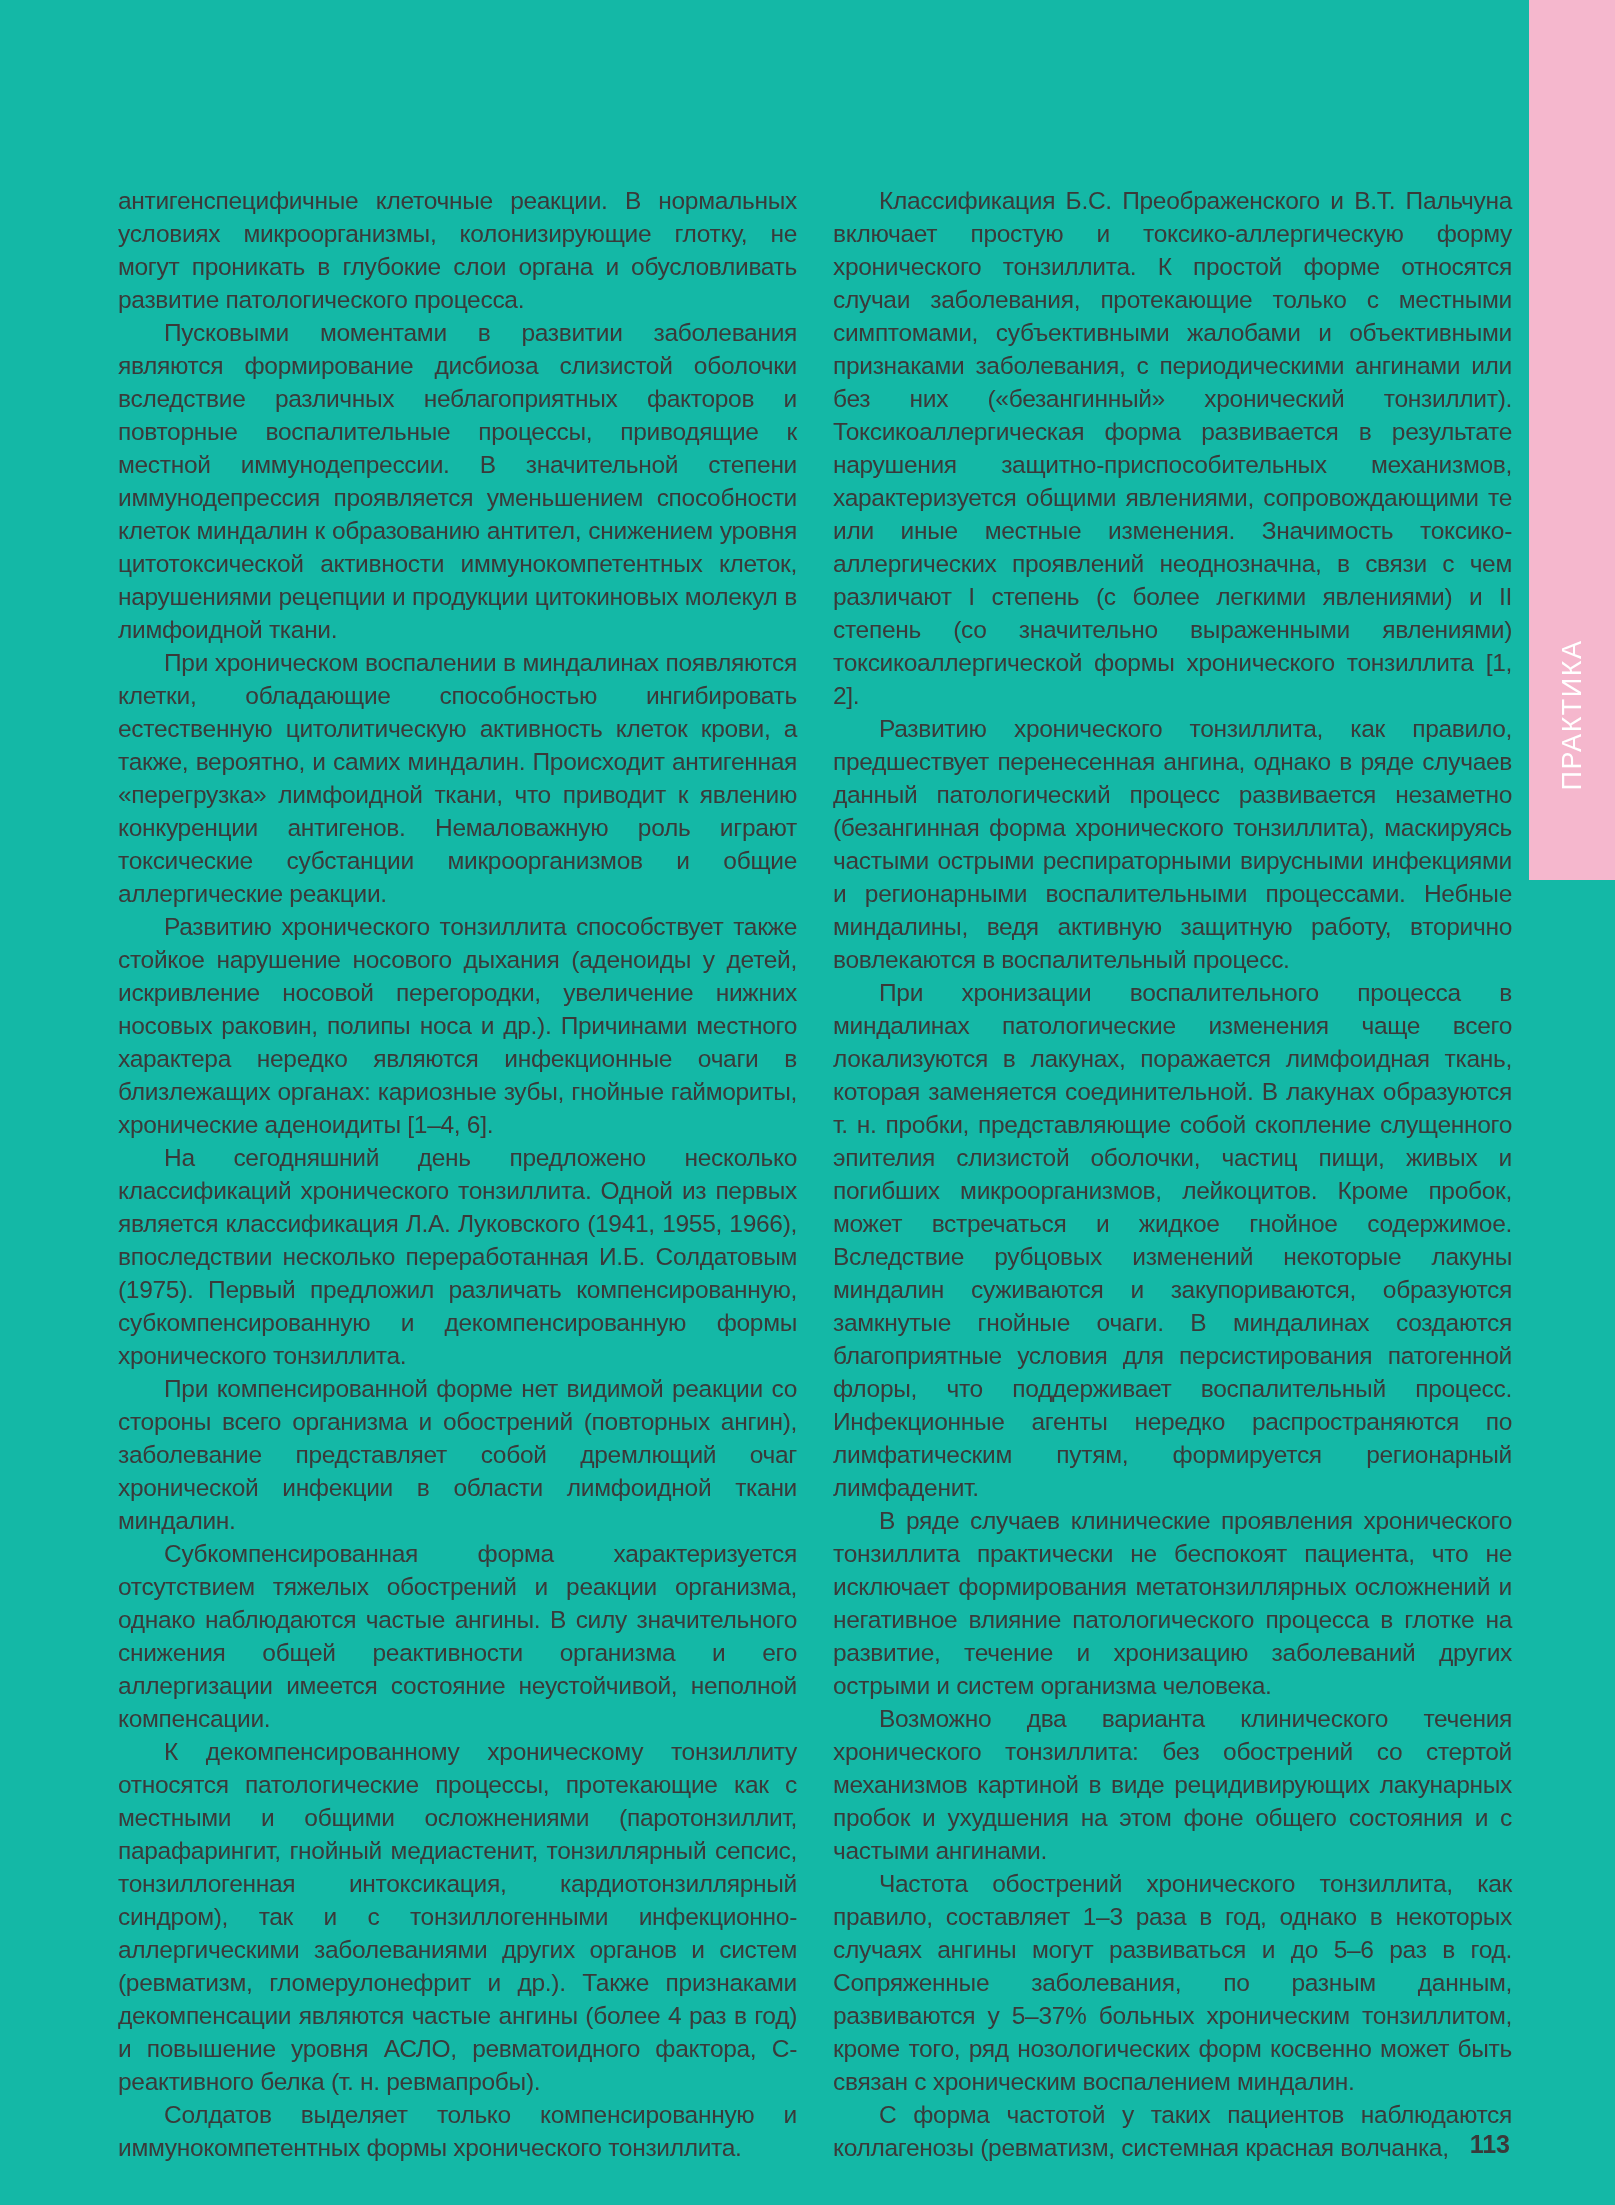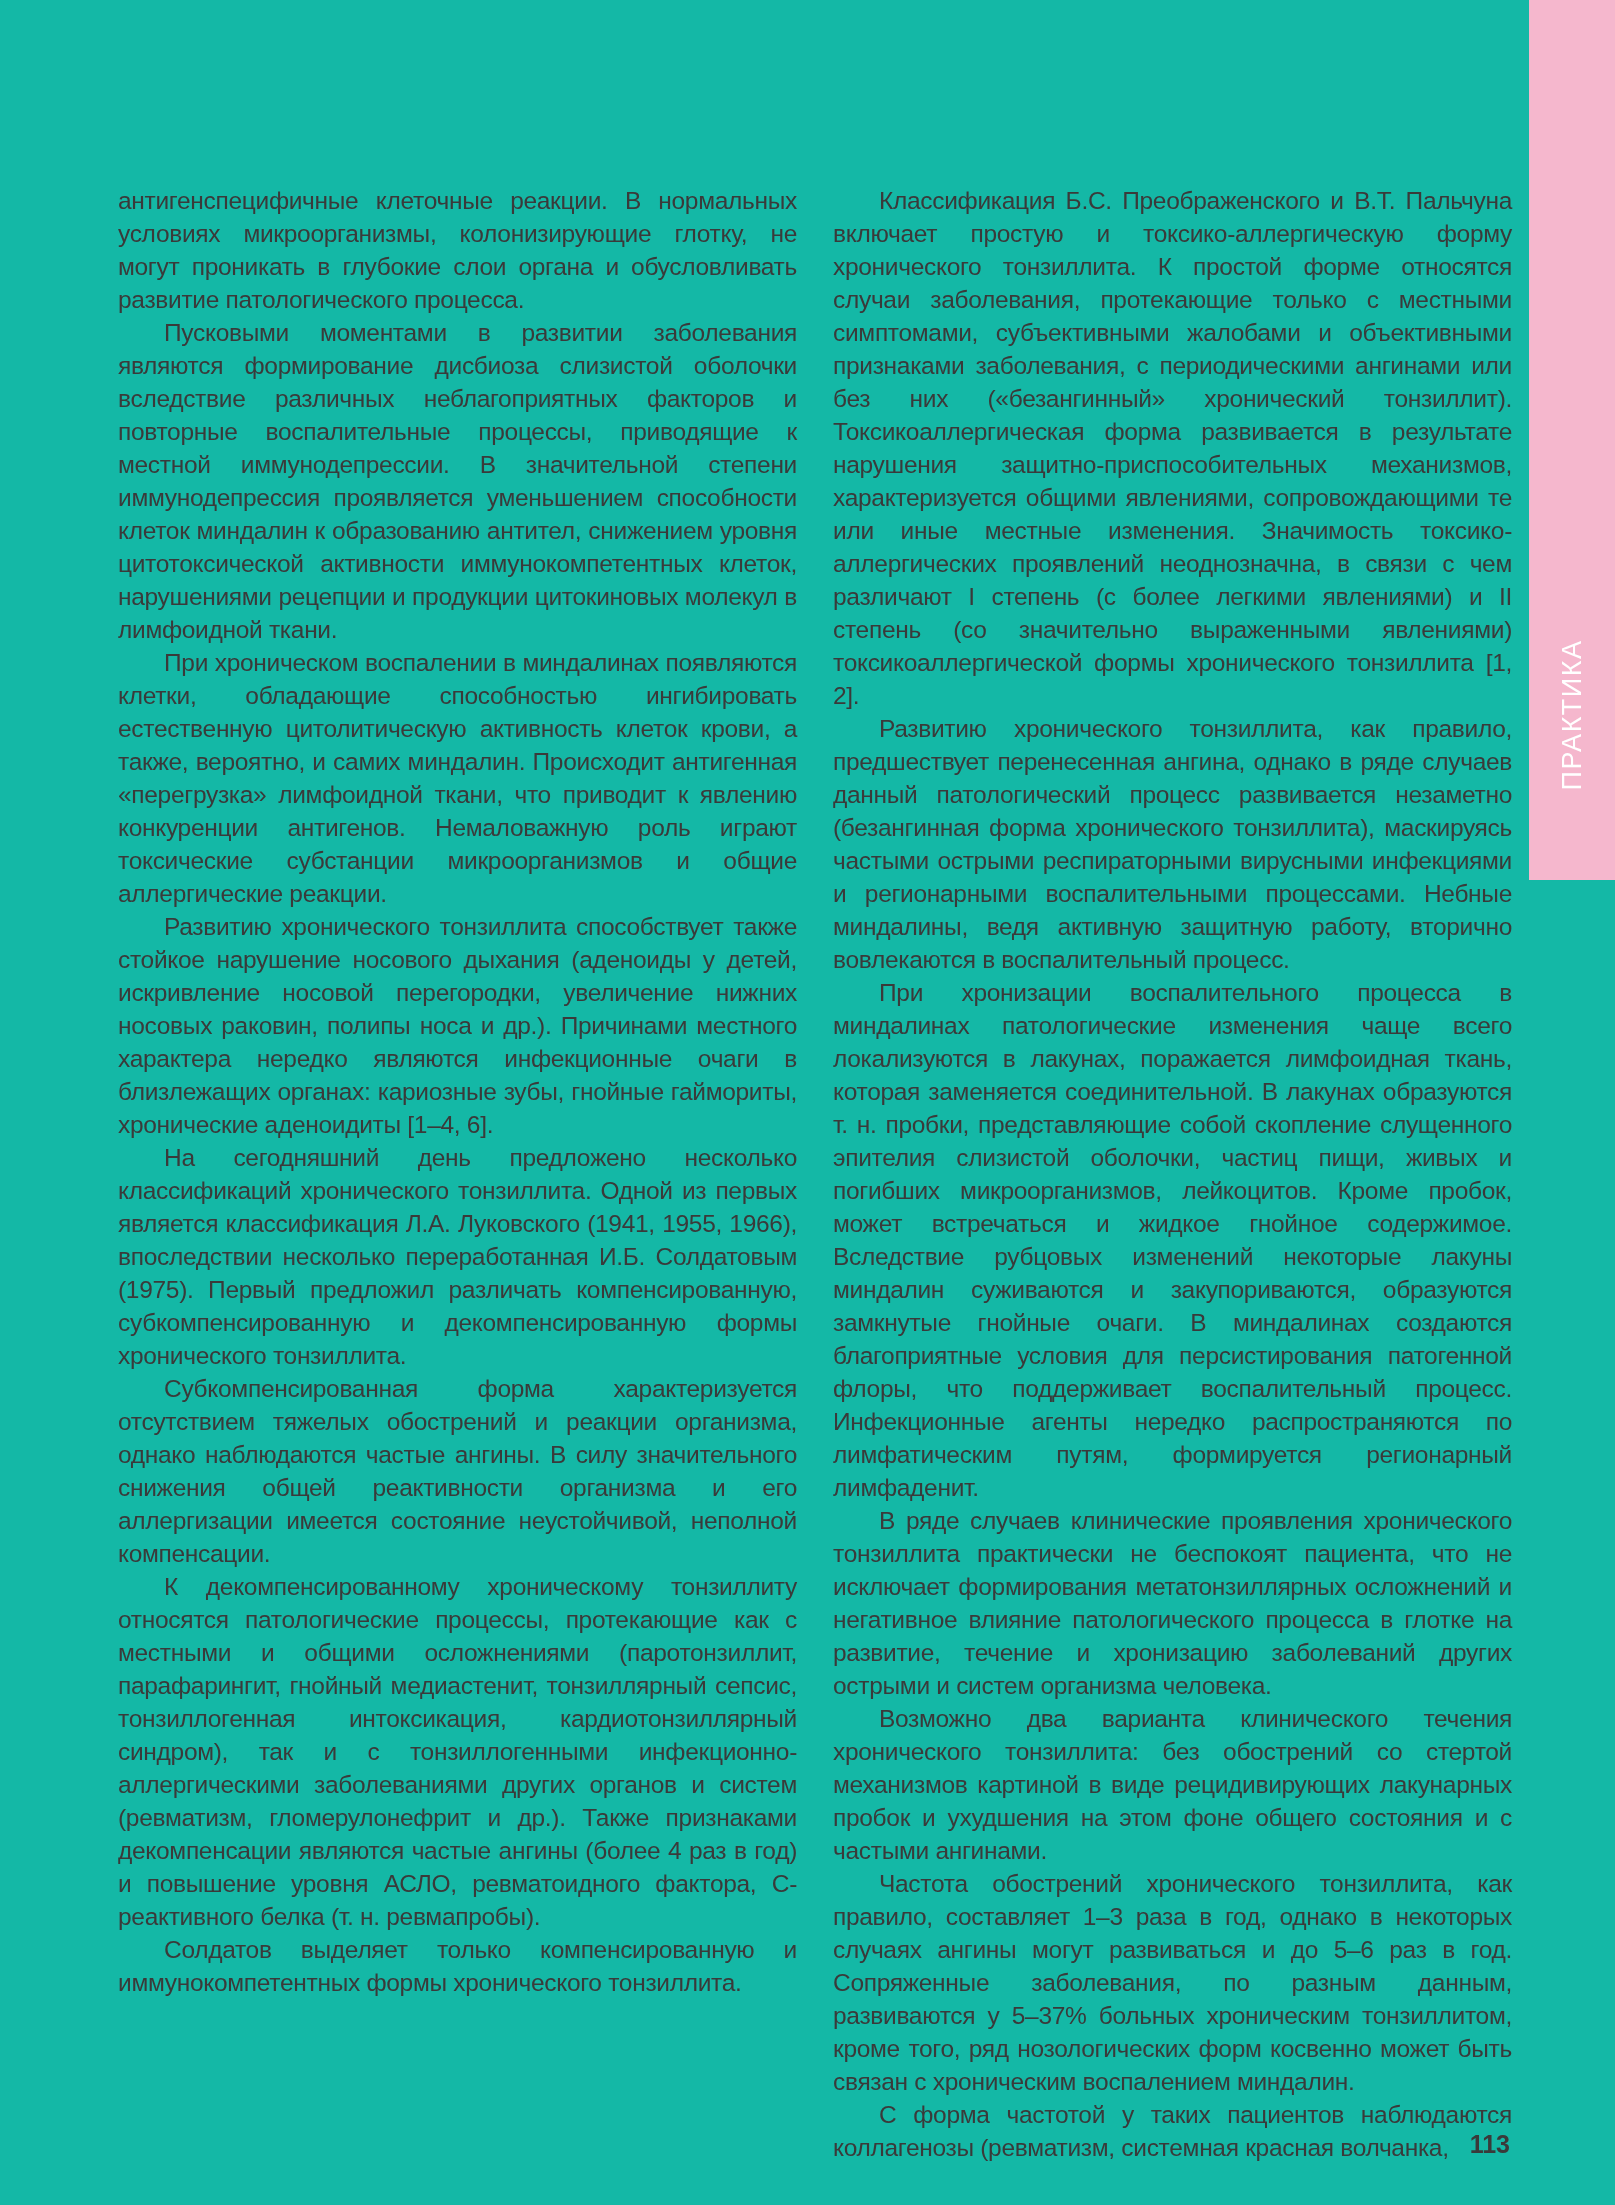--- a/index.html
+++ b/index.html
@@ -61,20 +61,21 @@
 <body>
 
 <div class="page">
 
   <div class="column col-left">
       <p class="para">антигенспецифичные клеточные реакции. В нормальных условиях микроорганизмы, колонизирующие глотку, не могут проникать в глубокие слои органа и обусловливать развитие патологического процесса.</p>
       <p class="para indent">Пусковыми моментами в развитии заболевания являются формирование дисбиоза слизистой оболочки вследствие различных неблагоприятных факторов и повторные воспалительные процессы, приводящие к местной иммунодепрессии. В значительной степени иммунодепрессия проявляется уменьшением способности клеток миндалин к образованию антител, снижением уровня цитотоксической активности иммунокомпетентных клеток, нарушениями рецепции и продукции цитокиновых молекул в лимфоидной ткани.</p>
       <p class="para indent">При хроническом воспалении в миндалинах появляются клетки, обладающие способностью ингибировать естественную цитолитическую активность клеток крови, а также, вероятно, и самих миндалин. Происходит антигенная «перегрузка» лимфоидной ткани, что приводит к явлению конкуренции антигенов. Немаловажную роль играют токсические субстанции микроорганизмов и общие аллергические реакции.</p>
       <p class="para indent">Развитию хронического тонзиллита способствует также стойкое нарушение носового дыхания (аденоиды у детей, искривление носовой перегородки, увеличение нижних носовых раковин, полипы носа и др.). Причинами местного характера нередко являются инфекционные очаги в близлежащих органах: кариозные зубы, гнойные гаймориты, хронические аденоидиты [1–4, 6].</p>
       <p class="para indent">На сегодняшний день предложено несколько классификаций хронического тонзиллита. Одной из первых является классификация Л.А. Луковского (1941, 1955, 1966), впоследствии несколько переработанная И.Б. Солдатовым (1975). Первый предложил различать компенсированную, субкомпенсированную и декомпенсированную формы хронического тонзиллита.</p>
+      <p class="para indent">При компенсированной форме нет видимой реакции со стороны всего организма и обострений (повторных ангин), заболевание представляет собой дремлющий очаг хронической инфекции в области лимфоидной ткани миндалин.</p>
       <p class="para indent">Субкомпенсированная форма характеризуется отсутствием тяжелых обострений и реакции организма, однако наблюдаются частые ангины. В силу значительного снижения общей реактивности организма и его аллергизации имеется состояние неустойчивой, неполной компенсации.</p>
       <p class="para indent">К декомпенсированному хроническому тонзиллиту относятся патологические процессы, протекающие как с местными и общими осложнениями (паротонзиллит, парафарингит, гнойный медиастенит, тонзиллярный сепсис, тонзиллогенная интоксикация, кардиотонзиллярный синдром), так и с тонзиллогенными инфекционно-аллергическими заболеваниями других органов и систем (ревматизм, гломерулонефрит и др.). Также признаками декомпенсации являются частые ангины (более 4 раз в год) и повышение уровня АСЛО, ревматоидного фактора, С-реактивного белка (т. н. ревмапробы).</p>
       <p class="para indent">Солдатов выделяет только компенсированную и иммунокомпетентных формы хронического тонзиллита.</p>
     </div>
 
   <div class="column col-right">
       <p class="para indent">Классификация Б.С. Преображенского и В.Т. Пальчуна включает простую и токсико-аллергическую форму хронического тонзиллита. К простой форме относятся случаи заболевания, протекающие только с местными симптомами, субъективными жалобами и объективными признаками заболевания, с периодическими ангинами или без них («безангинный» хронический тонзиллит). Токсикоаллергическая форма развивается в результате нарушения защитно-приспособительных механизмов, характеризуется общими явлениями, сопровождающими те или иные местные изменения. Значимость токсико-аллергических проявлений неоднозначна, в связи с чем различают I степень (с более легкими явлениями) и II степень (со значительно выраженными явлениями) токсикоаллергической формы хронического тонзиллита [1, 2].</p>
       <p class="para indent">Развитию хронического тонзиллита, как правило, предшествует перенесенная ангина, однако в ряде случаев данный патологический процесс развивается незаметно (безангинная форма хронического тонзиллита), маскируясь частыми острыми респираторными вирусными инфекциями и регионарными воспалительными процессами. Небные миндалины, ведя активную защитную работу, вторично вовлекаются в воспалительный процесс.</p>
       <p class="para indent">При хронизации воспалительного процесса в миндалинах патологические изменения чаще всего локализуются в лакунах, поражается лимфоидная ткань, которая заменяется соединительной. В лакунах образуются т. н. пробки, представляющие собой скопление слущенного эпителия слизистой оболочки, частиц пищи, живых и погибших микроорганизмов, лейкоцитов. Кроме пробок, может встречаться и жидкое гнойное содержимое. Вследствие рубцовых изменений некоторые лакуны миндалин суживаются и закупориваются, образуются замкнутые гнойные очаги. В миндалинах создаются благоприятные условия для персистирования патогенной флоры, что поддерживает воспалительный процесс. Инфекционные агенты нередко распространяются по лимфатическим путям, формируется регионарный лимфаденит.</p>
       <p class="para indent">В ряде случаев клинические проявления хронического тонзиллита практически не беспокоят пациента, что не исключает формирования метатонзиллярных осложнений и негативное влияние патологического процесса в глотке на развитие, течение и хронизацию заболеваний других острыми и систем организма человека.</p>

